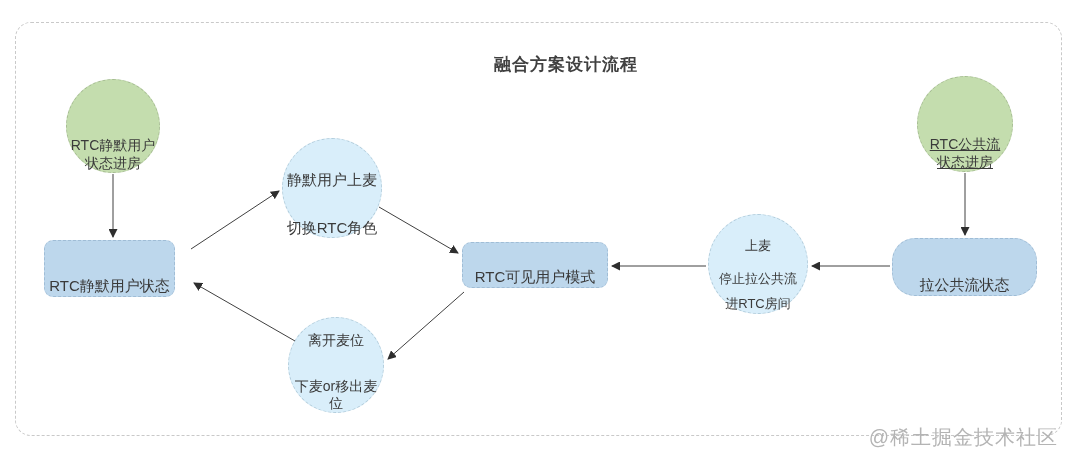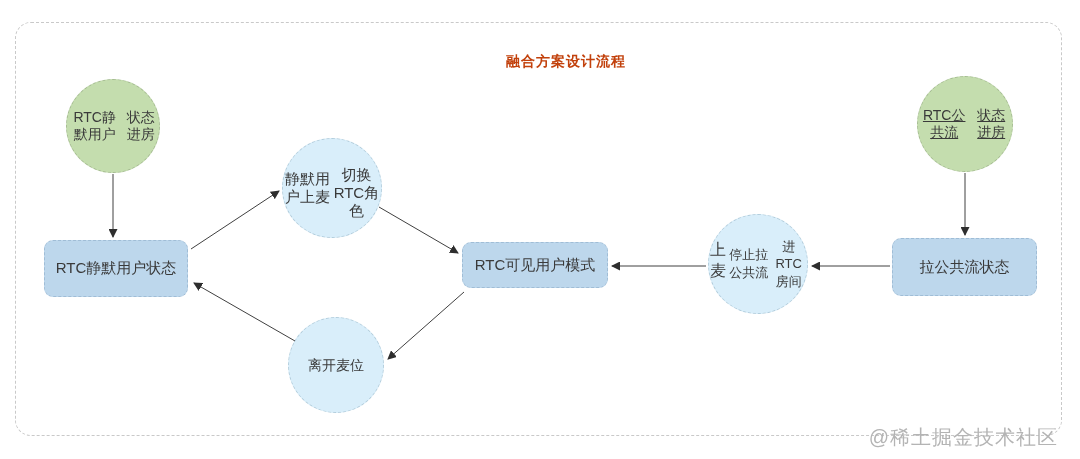--- a/index.html
+++ b/index.html
@@ -8,36 +8,37 @@
     font-family:"Liberation Sans","DejaVu Sans",sans-serif;
     color:var(--text,#3a3a3a);
   }
   .frame{
     position:absolute;left:15px;top:22px;width:1047px;height:414px;
     box-sizing:border-box;border:1px dashed var(--frame-border,#c9c9c9);
     border-radius:16px;background:transparent;
   }
   .title{
     position:absolute;left:52px;right:0;top:53px;text-align:center;
-    font-size:14px;font-weight:bold;color:#c2410c;letter-spacing:1px;
+    font-size:17px;font-weight:bold;color:#404040;letter-spacing:1px;
   }
-  .node{position:absolute;display:flex;flex-direction:row;align-items:center;justify-content:center;text-align:center;box-sizing:border-box;}
+  .node{position:absolute;display:flex;flex-direction:column;align-items:center;justify-content:flex-end;text-align:center;box-sizing:border-box;}
   .circle{border-radius:50%;}
   .circle.green{
     background:var(--green-fill,#c4ddae);
     border:1px dashed var(--green-border,#a6bd92);
     font-size:14px;line-height:1.25;
   }
   .circle.blue{
     background:var(--blue-circle-fill,#d9eefa);
     border:1px dashed var(--blue-circle-border,#b3cedd);
+    gap:8px;
   }
   .circle.blue .ln{font-size:15px;line-height:1.2;}
-  .circle.blue.gap .ln + .ln{margin-top:10px;}
-  .circle.blue.small-lines .ln-big{font-size:16px;margin-bottom:7px;}
+  .circle.blue.gap .ln + .ln{margin-top:22px;}
+  .circle.blue.small-lines .ln-big{font-size:13px;margin-bottom:7px;}
   .circle.blue.small-lines .ln-sm{font-size:13px;line-height:1.35;}
   .rect{
     border-radius:9px;
     background:var(--blue-rect-fill,#bdd7ec);
     border:1px dashed var(--blue-rect-border,#a0bdd6);
     font-size:15px;
   }
   .watermark{
     position:absolute;top:424px;right:22px;
     font-size:20px;color:var(--watermark-color,#b4b4b4);
@@ -51,49 +52,50 @@
 
 <div class="frame"></div>
 
 <div class="title">融合方案设计流程</div>
 
 <div class="node circle green" style="left:66px;top:79px;width:94px;height:94px;">
   <span class="ln">RTC静默用户</span>
   <span class="ln">状态进房</span>
 </div>
 
-<div class="node rect" style="left:44px;top:240px;width:144px;height:57px;">
+<div class="node rect" style="left:44px;top:240px;width:131px;height:57px;">
   <span>RTC静默用户状态</span>
 </div>
 
 <div class="node circle blue gap" style="left:282px;top:138px;width:100px;height:100px;">
   <span class="ln">静默用户上麦</span>
   <span class="ln">切换RTC角色</span>
 </div>
 
 <div class="node rect" style="left:462px;top:242px;width:146px;height:46px;">
   <span>RTC可见用户模式</span>
 </div>
 
 <div class="node circle blue gap" style="left:288px;top:317px;width:96px;height:96px;">
   <span class="ln" style="font-size:14px;">离开麦位</span>
+  <span class="ln" style="font-size:14px;">下麦or移出麦位</span>
 </div>
 
 <div class="node circle blue small-lines" style="left:708px;top:214px;width:100px;height:100px;">
   <span class="ln-big">上麦</span>
   <span class="ln-sm">停止拉公共流</span>
   <span class="ln-sm">进RTC房间</span>
 </div>
 
 <div class="node circle green" style="left:917px;top:76px;width:96px;height:96px;text-decoration:underline;">
   <span class="ln">RTC公共流</span>
   <span class="ln">状态进房</span>
 </div>
 
-<div class="node rect" style="left:892px;top:238px;width:145px;height:58px;">
+<div class="node rect" style="left:892px;top:238px;width:145px;height:58px;border-radius:23px;">
   <span>拉公共流状态</span>
 </div>
 
 <svg class="arrows" width="1080" height="459" viewBox="0 0 1080 459">
   <defs>
     <marker id="ah" markerWidth="9" markerHeight="9" refX="8" refY="4.5" orient="auto" markerUnits="userSpaceOnUse">
       <path d="M0,0 L9,4.5 L0,9 Z" fill="#2e2e2e"></path>
     </marker>
   </defs>
   <line x1="113" y1="174" x2="113" y2="237" marker-end="url(#ah)"></line>

